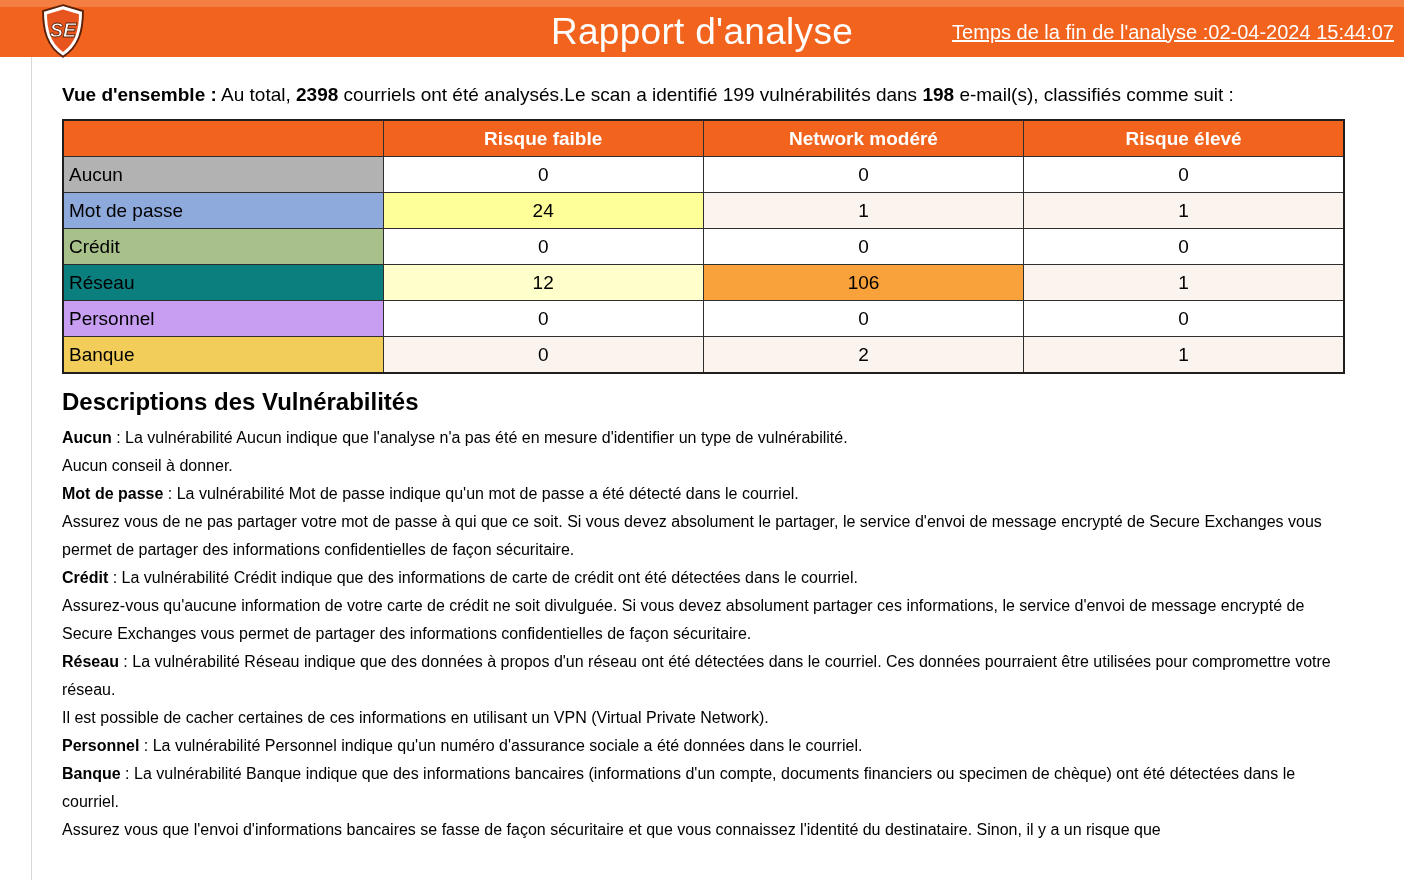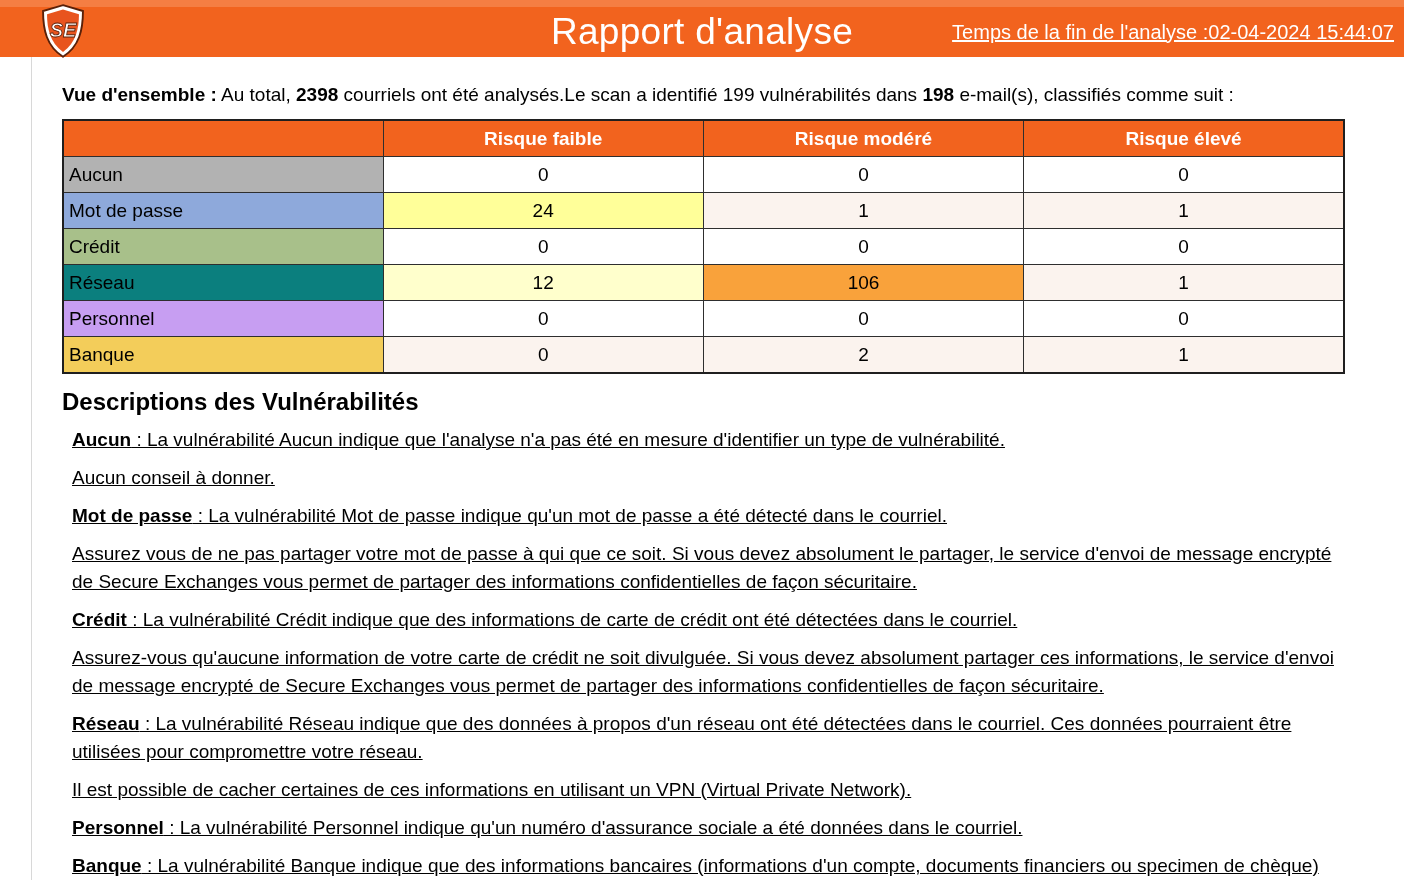--- a/index.html
+++ b/index.html
@@ -39,21 +39,21 @@
   th,td{
     border:1.5px solid #2e2e2e;height:35px;font-size:19px;
     text-align:center;vertical-align:middle;padding:0;
   }
   thead th{background:#f2631e;color:#fff;font-weight:bold;}
   col.labelcol{width:320px;}
   td.rowlabel{text-align:left;padding-left:5px;}
 
   
   .desc-heading{font-size:24px;font-weight:bold;margin:14px 0 8px 0;}
-  p.desc{font-size:19px;line-height:28px;margin:10px;text-decoration:underline;}
+  p.desc{font-size:16px;line-height:28px;margin:0;}
   p.desc b{font-weight:bold;}
 </style>
 </head>
 <body>
 
 <div class="topstrip"></div>
 
 <header>
   <div class="logo">
     <svg viewBox="0 0 40 46" width="50" height="54">
@@ -76,21 +76,21 @@
     <colgroup>
         <col class="labelcol">
         <col>
         <col>
         <col>
       </colgroup>
     <thead>
       <tr>
         <th style="background-color: rgb(242, 99, 30);"></th>
         <th style="background-color: rgb(242, 99, 30);">Risque faible</th>
-        <th style="background-color: rgb(242, 99, 30);">Risque modéré</th>
+        <th style="background-color: rgb(242, 99, 30);">Network modéré</th>
         <th style="background-color: rgb(242, 99, 30);">Risque élevé</th>
       </tr>
     </thead>
     <tbody>
       <tr>
         <td class="rowlabel" style="background-color: rgb(178, 178, 178);">Aucun</td>
         <td style="background-color: rgb(255, 255, 255);">0</td>
         <td style="background-color: rgb(255, 255, 255);">0</td>
         <td style="background-color: rgb(255, 255, 255);">0</td>
       </tr>

